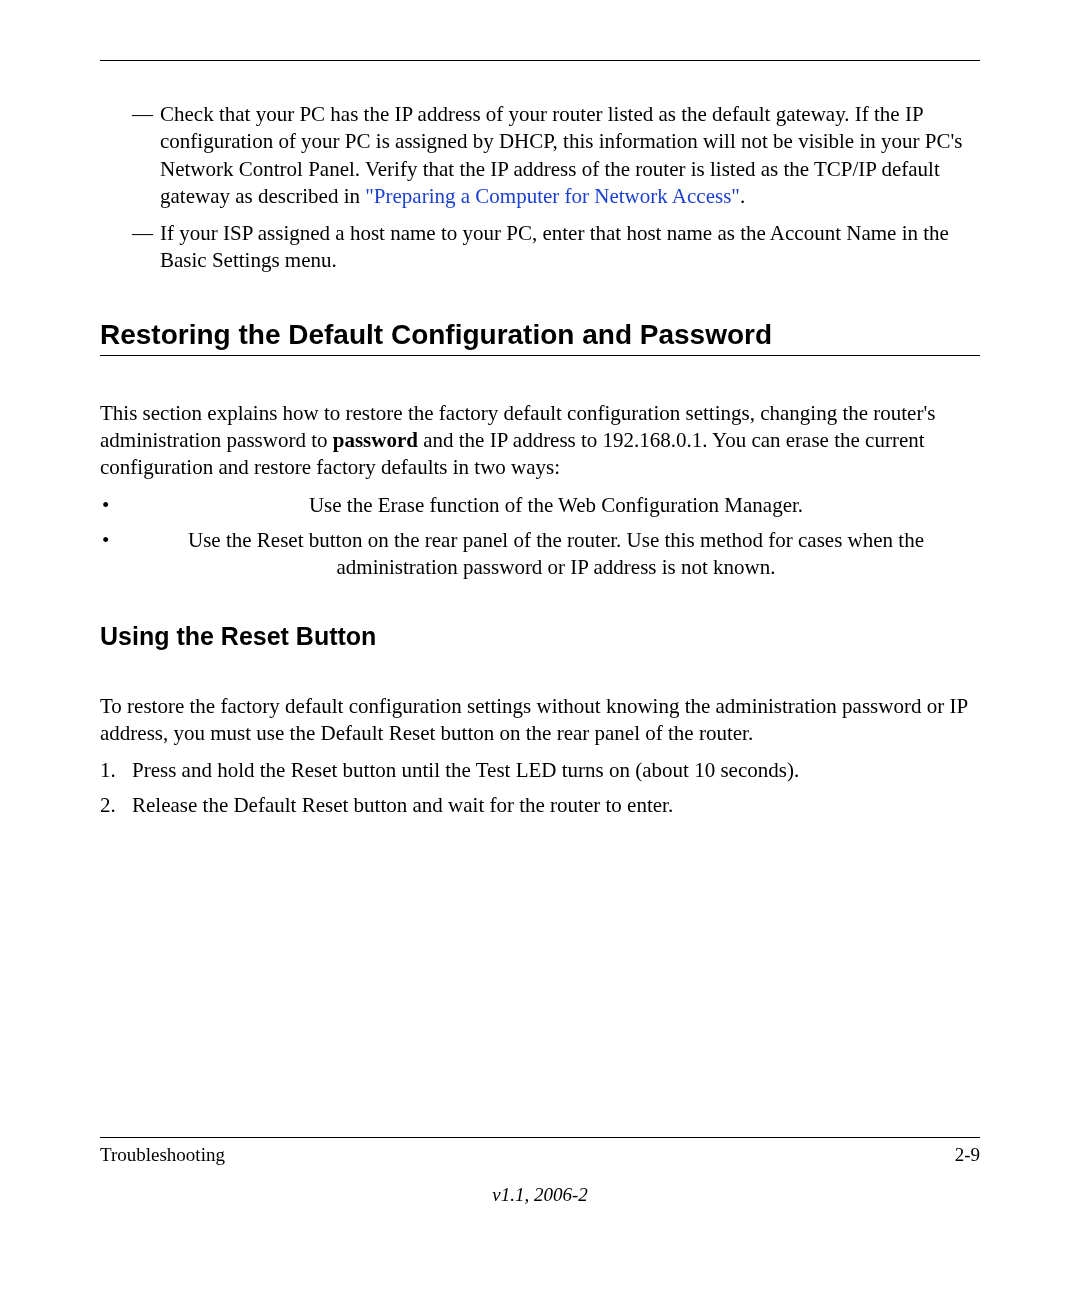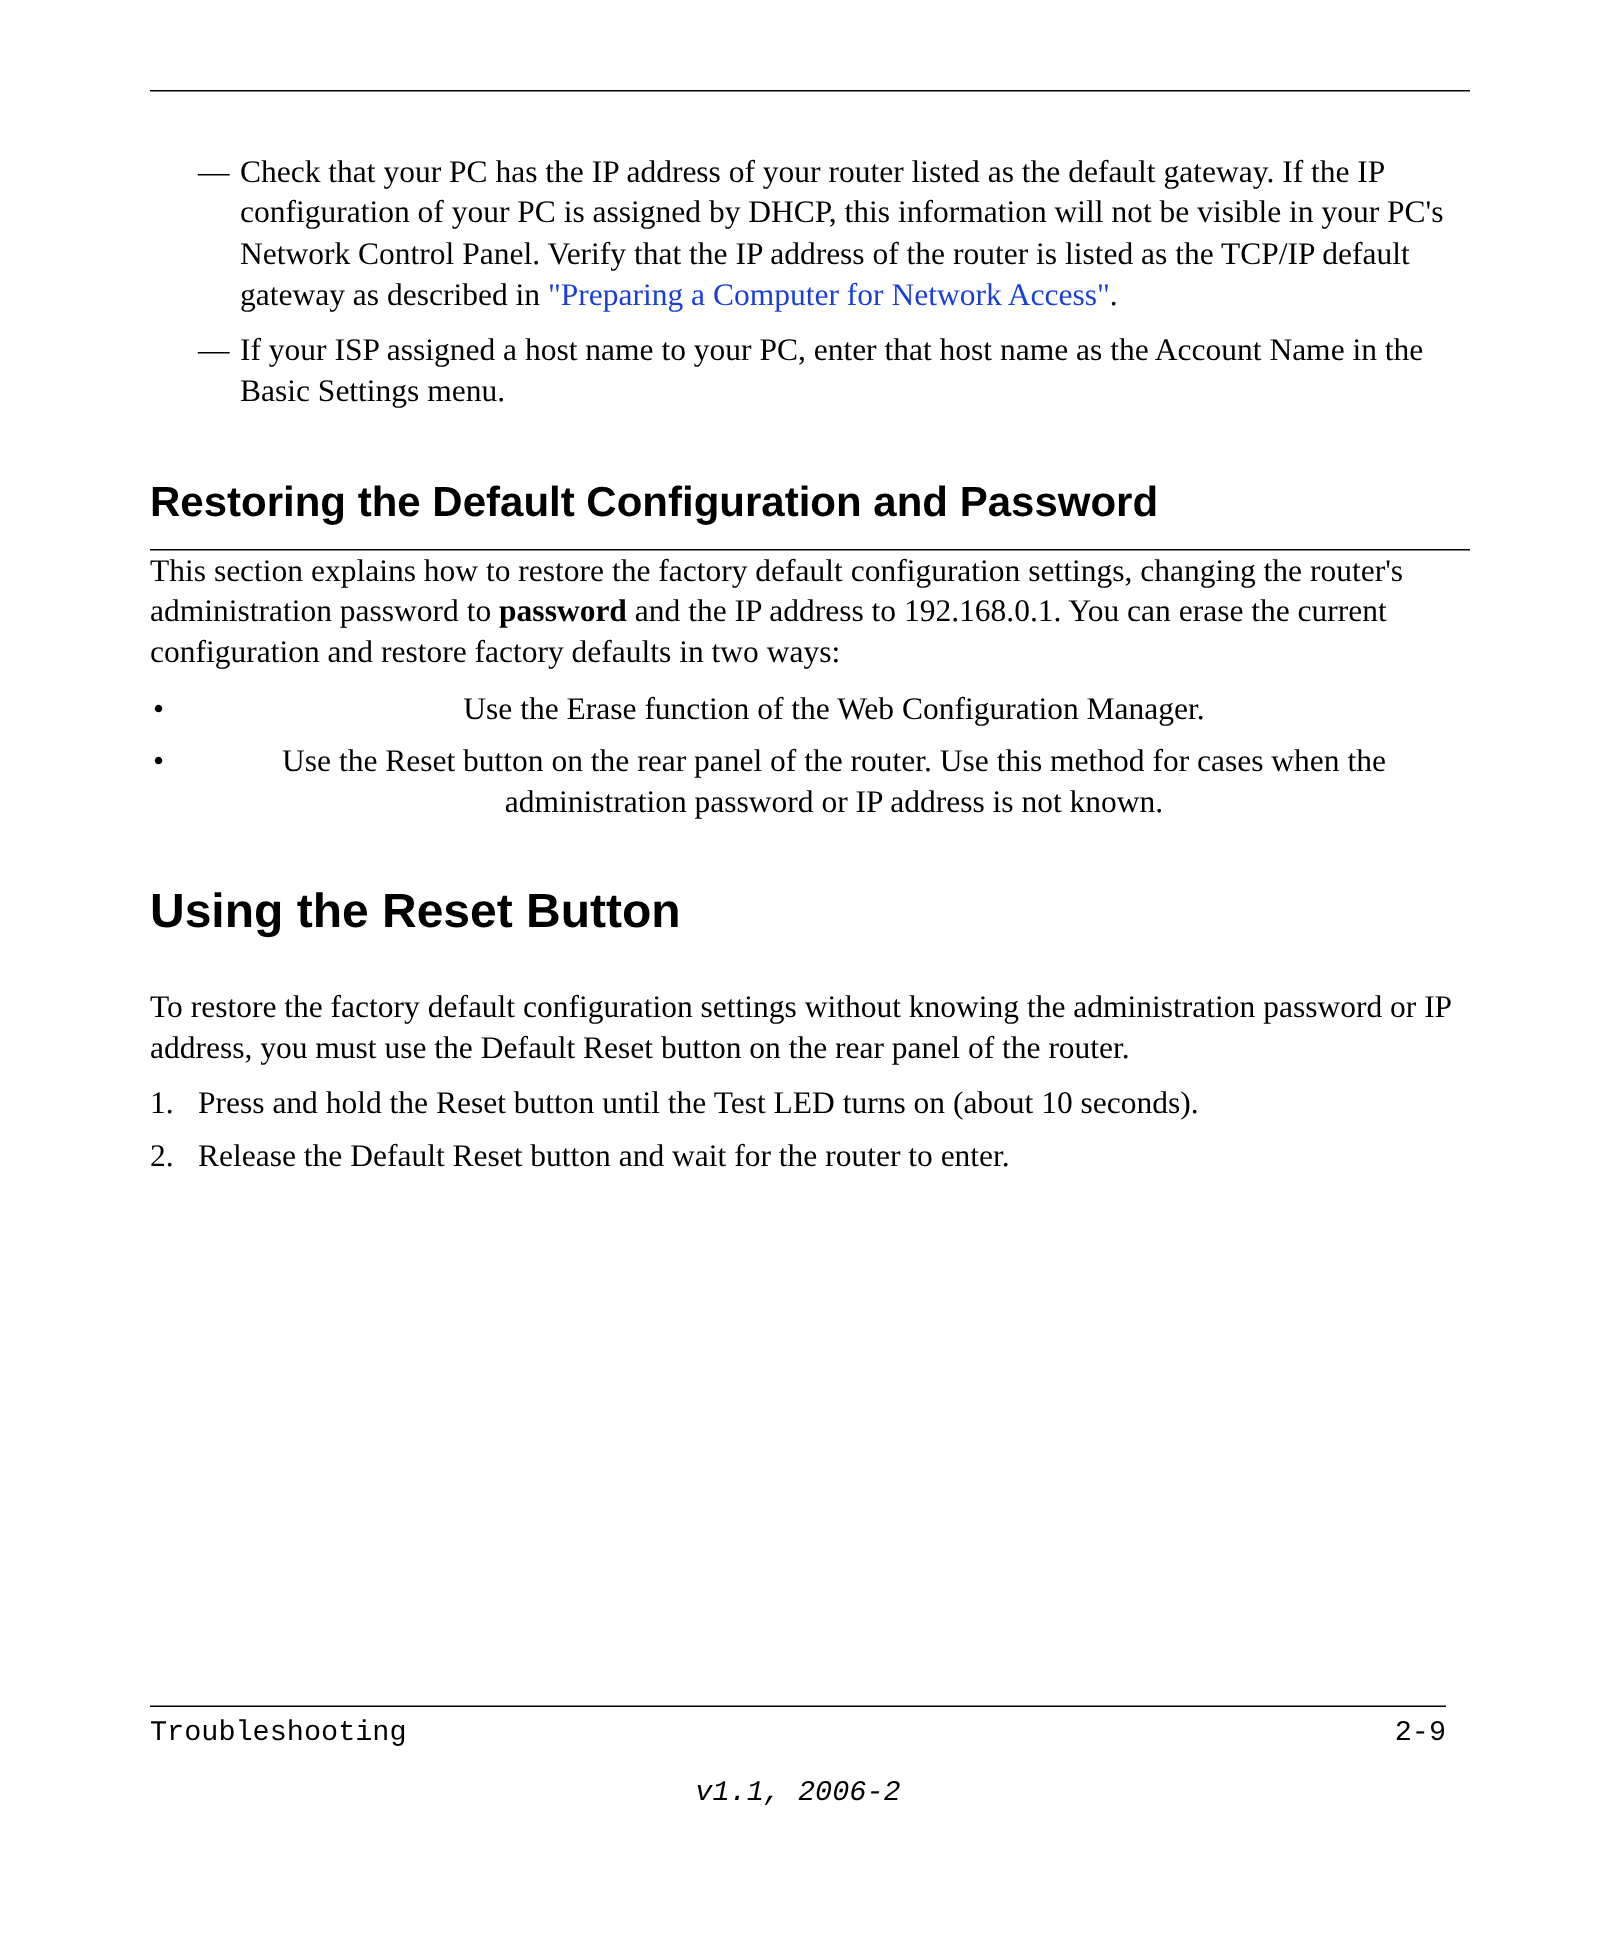--- a/index.html
+++ b/index.html
@@ -45,22 +45,23 @@
       left: -28px;
     }
     .link-text {
       color: #1a3fd4;
     }
     .section-heading {
       font-family: Arial, Helvetica, sans-serif;
       font-weight: bold;
       font-size: 28px;
       margin-top: 44px;
-      padding-bottom: 15px;
+      padding-bottom: 4px;
       border-bottom: 1.5px solid #000;
+      margin-bottom: 44px;
     }
     .body-text {
       font-size: 21px;
       line-height: 1.3;
       margin-bottom: 10px;
     }
     .bold {
       font-weight: bold;
     }
     .bullet-list {
@@ -75,23 +76,23 @@
       text-align: center;
     }
     .bullet-list li::before {
       content: "•";
       position: absolute;
       left: -30px;
     }
     .sub-heading {
       font-family: Arial, Helvetica, sans-serif;
       font-weight: bold;
-      font-size: 32px;
+      font-size: 25px;
       margin-top: 40px;
-      margin-bottom: 32px;
+      margin-bottom: 42px;
     }
     .numbered-list {
       list-style: none;
       padding-left: 32px;
       counter-reset: item;
     }
     .numbered-list li {
       font-size: 21px;
       line-height: 1.3;
       margin-bottom: 8px;
@@ -100,22 +101,21 @@
     }
     .numbered-list li::before {
       content: counter(item) ".";
       position: absolute;
       left: -32px;
     }
     .footer {
       position: absolute;
       bottom: 90px;
       left: 100px;
-      right: 116px;
-      font-family: Liberation Mono, monospace;
+      right: 100px;
     }
     .footer-rule {
       border: none;
       border-top: 1.5px solid #000;
       margin-bottom: 6px;
     }
     .footer-row {
       display: flex;
       justify-content: space-between;
       font-size: 19px;

